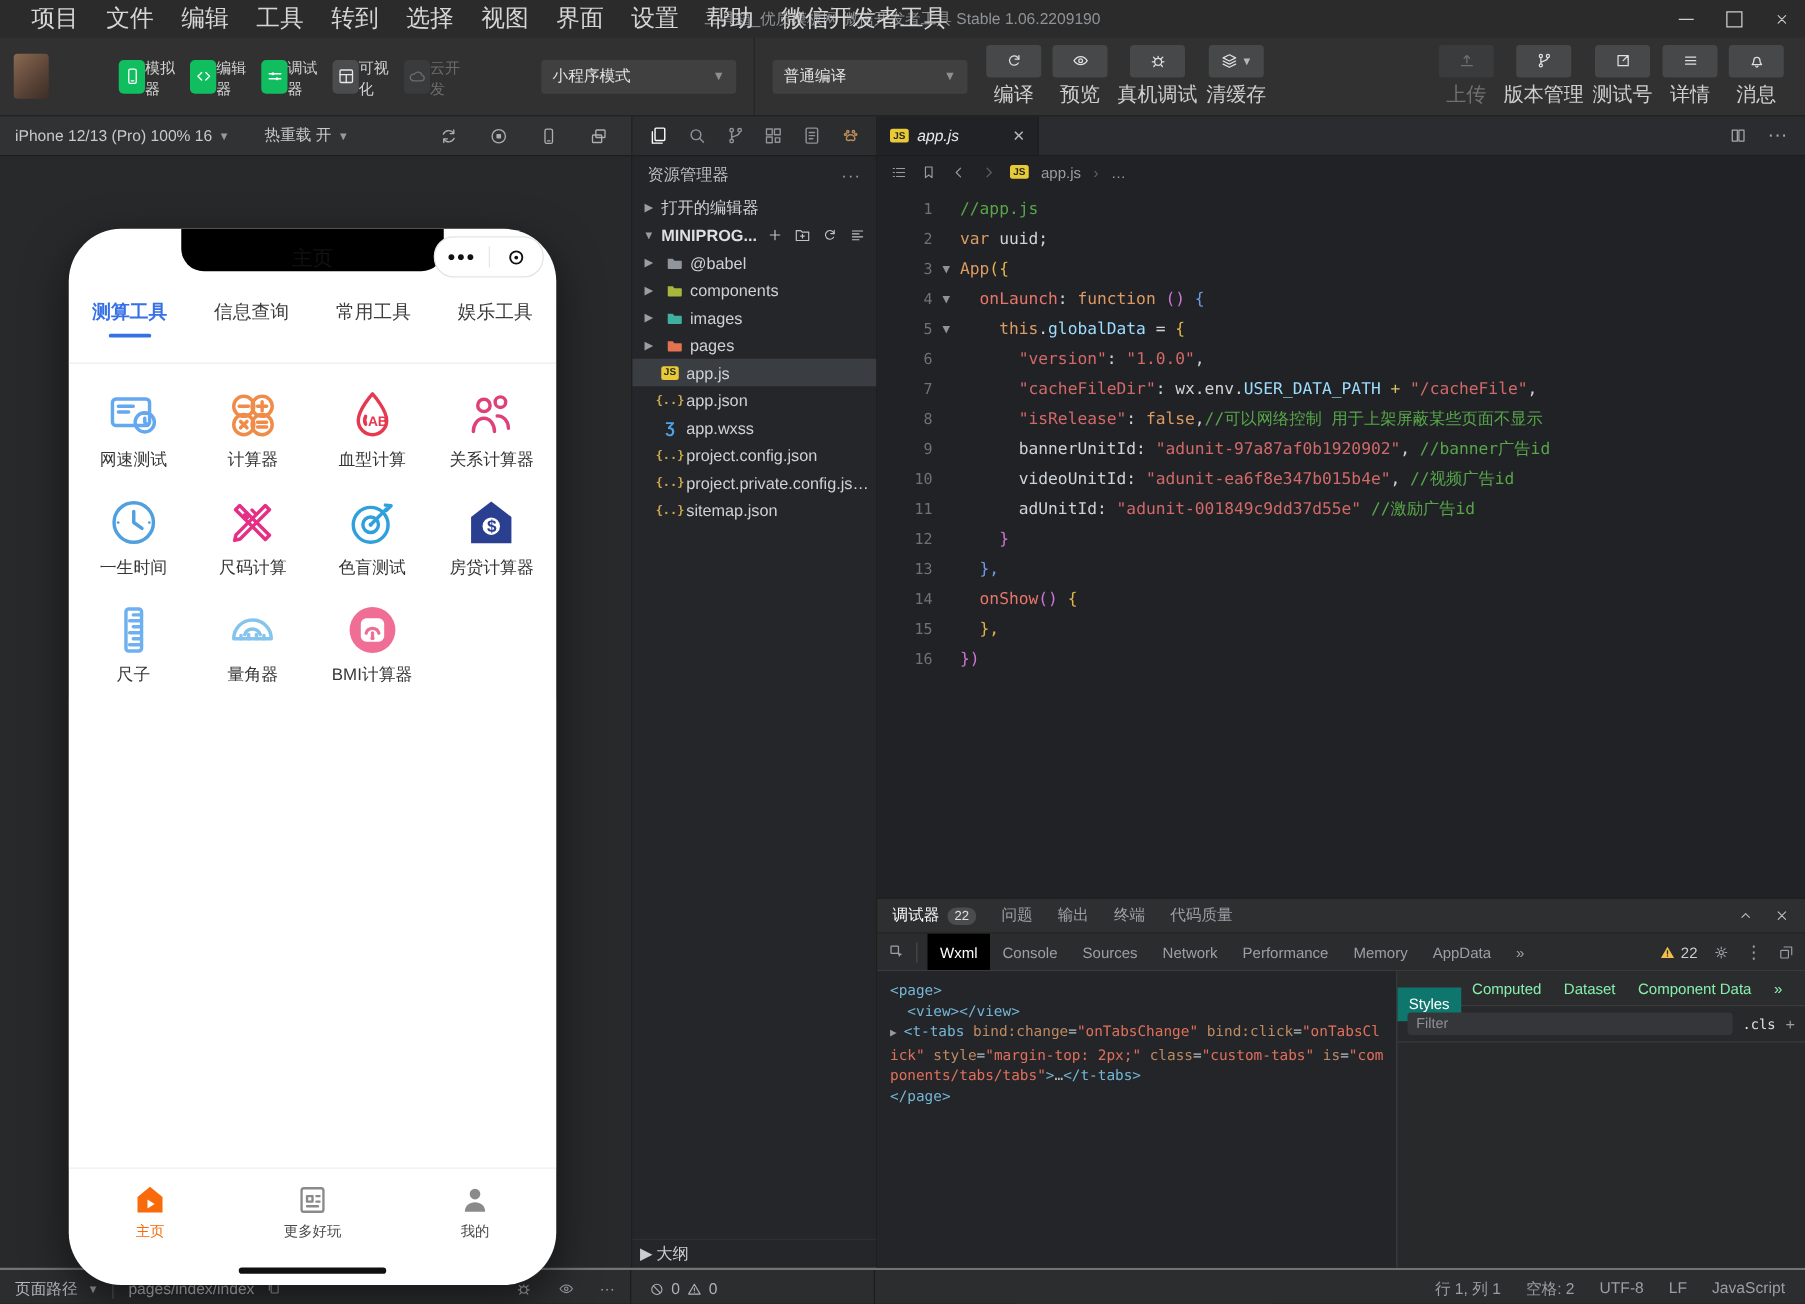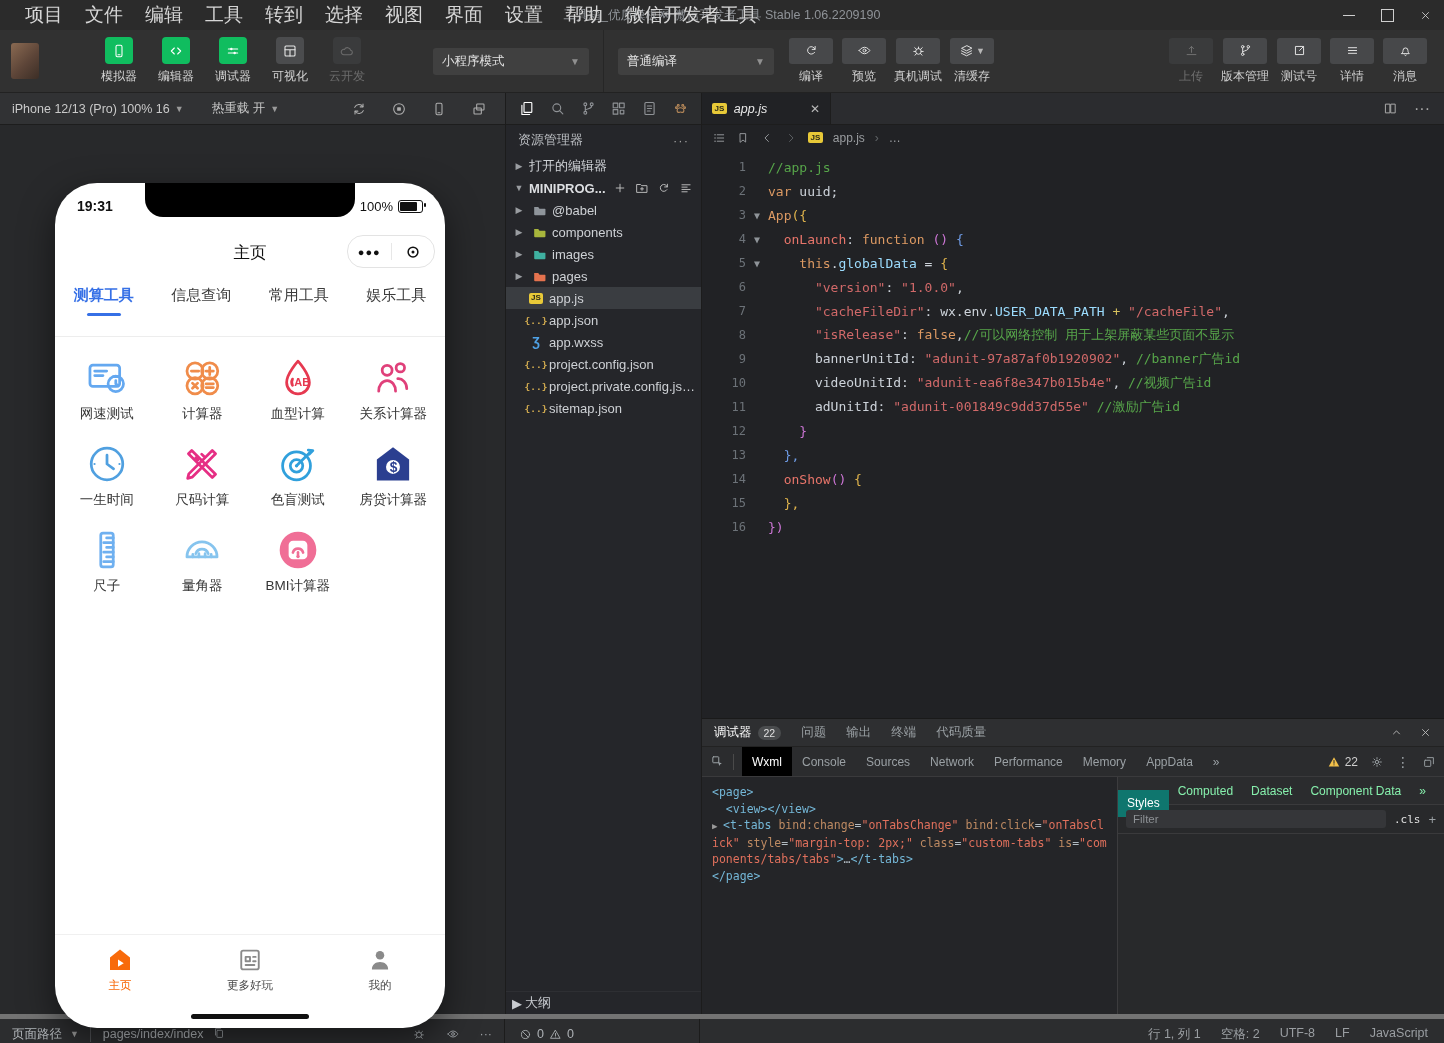--- a/index.html
+++ b/index.html
@@ -16,43 +16,43 @@
   .winctl{margin-left:auto;display:flex;z-index:2;}
   .winbtn{width:38px;height:30px;display:flex;align-items:center;justify-content:center;color:#cfcfcf;}
   .btn-min i{display:block;width:12px;border-top:1.4px solid #cfcfcf;}
   .btn-max i{display:block;width:11px;height:11px;border:1.4px solid #cfcfcf;}
 
   
   .toolbar{height:62px;background:#313131;display:flex;align-items:center;border-bottom:1px solid #222;position:relative;}
   .avatar{width:28px;height:36px;border-radius:3px;margin-left:11px;
           background:linear-gradient(135deg,#8a6a52 0%,#5d4538 55%,#3c2e26 100%);}
   .modegroup{display:flex;gap:9px;margin-left:56px;}
-  .modebtn{display:flex;flex-direction:column;align-items:center;width:48px;}
+  .modebtn{display:flex;flex-direction:row;align-items:center;width:48px;}
   .modebtn .box{width:28px;height:27px;border-radius:4px;display:flex;align-items:center;justify-content:center;background:#4b4c4e;color:#e8e8e8;}
   .modebtn.on .box{background:#10bd5f;color:#fff;}
   .modebtn.disabled .box{background:#3a3b3c;color:#6c6c6c;}
   .modebtn .lbl{font-size:12px;color:#d4d4d4;margin-top:4px;}
   .modebtn.disabled .lbl{color:#6c6c6c;}
   .selects{display:flex;align-items:center;margin-left:62px;gap:0;height:100%;}
   .select{width:138px;height:27px;background:#404040;border-radius:3px;display:flex;align-items:center;
           padding:0 9px;font-size:12.5px;color:#e2e2e2;}
   .select .caret{margin-left:auto;color:#909090;font-size:10px;}
   .toolsep{width:1px;height:62px;background:#262626;margin:0 14px;}
   .actgroup{display:flex;gap:7px;margin-left:14px;}
   .actbtn{display:flex;flex-direction:column;align-items:center;min-width:46px;}
   .actbtn .box{min-width:36px;height:26px;border-radius:3px;background:#47484a;color:#e0e0e0;
                display:flex;align-items:center;justify-content:center;gap:2px;padding:0 4px;}
-  .actbtn .lbl{font-size:12px;color:#cfcfcf;margin-top:4px;white-space:nowrap;}
+  .actbtn .lbl{font-size:16px;color:#cfcfcf;margin-top:4px;white-space:nowrap;}
   .actbtn.disabled .box{background:#3a3b3c;color:#707070;}
   .actbtn.disabled .lbl{color:#707070;}
   .actbtn .caret{font-size:9px;color:#b8b8b8;}
   .rightacts{margin-left:auto;margin-right:16px;}
 
   
-  .main{display:flex;height:921px;border-bottom:5px solid #737373;}
+  .main{display:flex;height:921px;border-bottom:2px solid #737373;}
   .simpanel{width:505px;background:#28292b;display:flex;flex-direction:column;border-right:1px solid #1c1c1c;}
   .simbar{height:31px;background:#313234;border-bottom:1px solid #1d1d1d;display:flex;align-items:center;
           font-size:12.5px;color:#c9c9c9;padding:0 12px;}
   .simbar .dev{display:flex;align-items:center;gap:5px;}
   .simbar .hot{display:flex;align-items:center;gap:5px;margin-left:28px;}
   .simbar .caret{font-size:9px;color:#9a9a9a;}
   .simicons{margin-left:auto;display:flex;gap:24px;color:#aeaeae;margin-right:6px;}
   .simcanvas{flex:1;position:relative;}
 
   
@@ -415,29 +415,20 @@
             <span class="ic">
               <svg viewBox="0 0 24 24" width="16" height="16" fill="none" stroke="currentColor" stroke-width="1.6" stroke-linecap="round" stroke-linejoin="round">
                 <rect x="8.5" y="4.5" width="11" height="9" rx="1"></rect>
                 <rect x="4.5" y="10.5" width="11" height="9" rx="1"></rect>
               </svg>
             </span>
           </span>
       </div>
       <div class="simcanvas">
         <div class="phone">
-          <div class="statusrow">
-            <span class="ptime">19:31</span>
-            <span class="pbatt">
-              <span>100%</span>
-              <span class="battery">
-                  <i></i>
-                </span>
-            </span>
-          </div>
           <div class="notch"></div>
           <div class="pnav">
             <span class="pnavtitle">主页</span>
             <span class="capsule">
               <span class="dots">●●●</span>
               <span class="sep"></span>
               <span class="circ" id="capsulecirc">
                   <span class="ic" style="color: rgb(17, 17, 17);">
                     <svg viewBox="0 0 24 24" width="18" height="18" fill="none" stroke="currentColor" stroke-width="2" stroke-linecap="round" stroke-linejoin="round">
                       <circle cx="12" cy="12" r="6.5"></circle>

